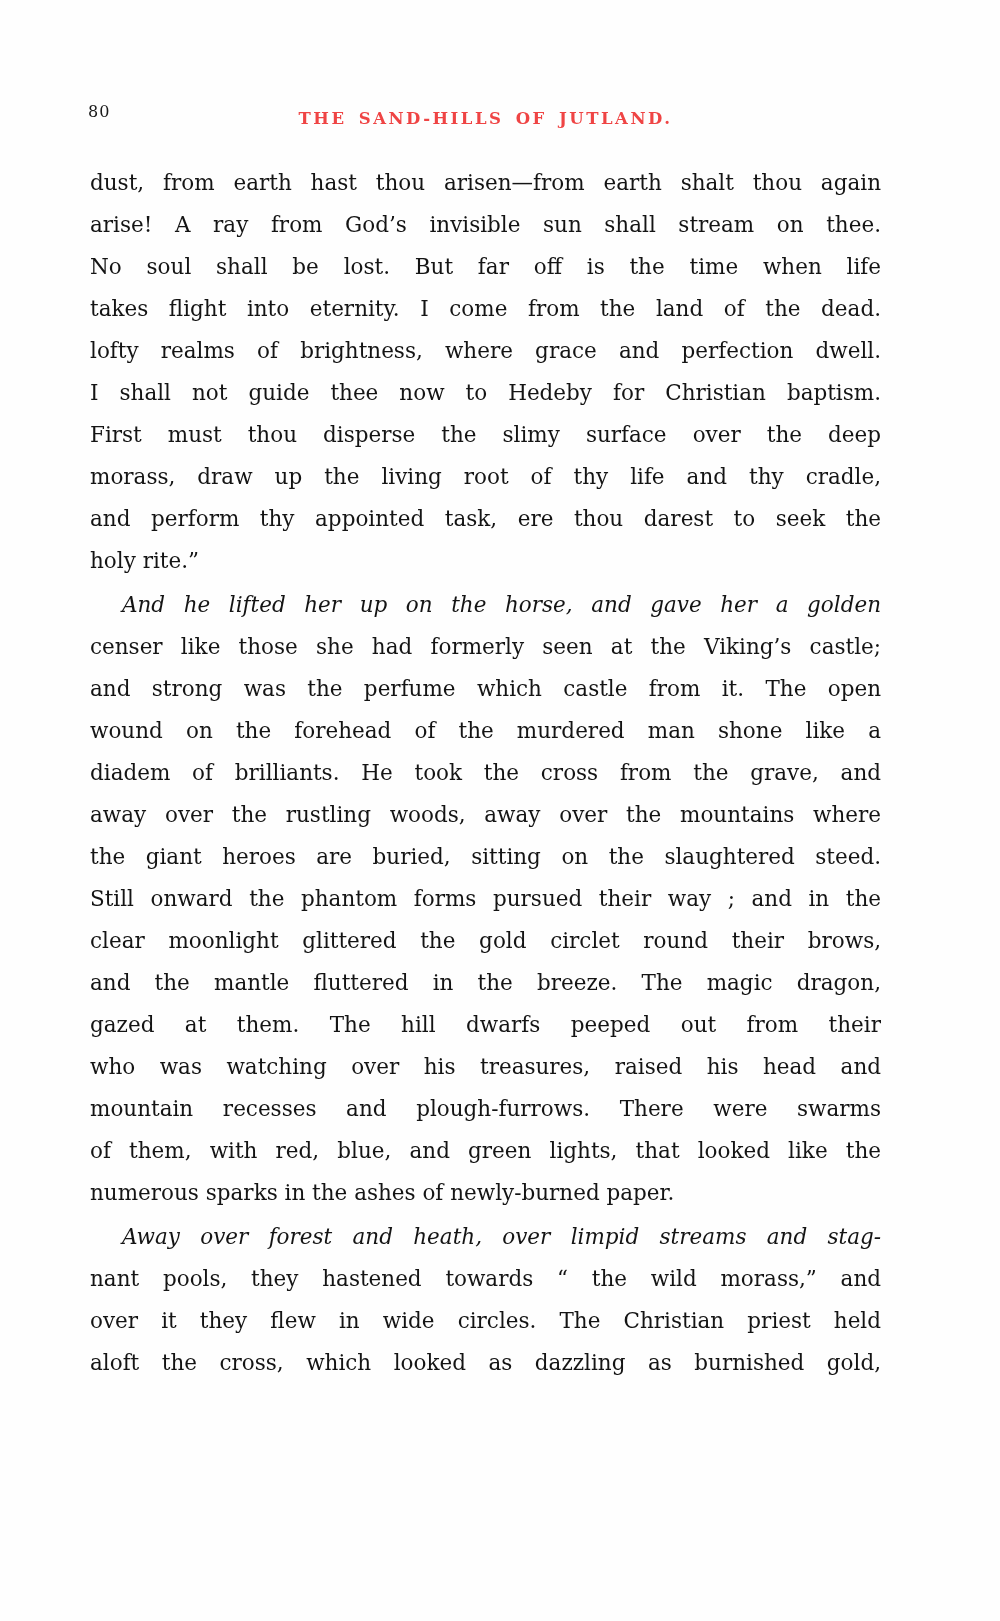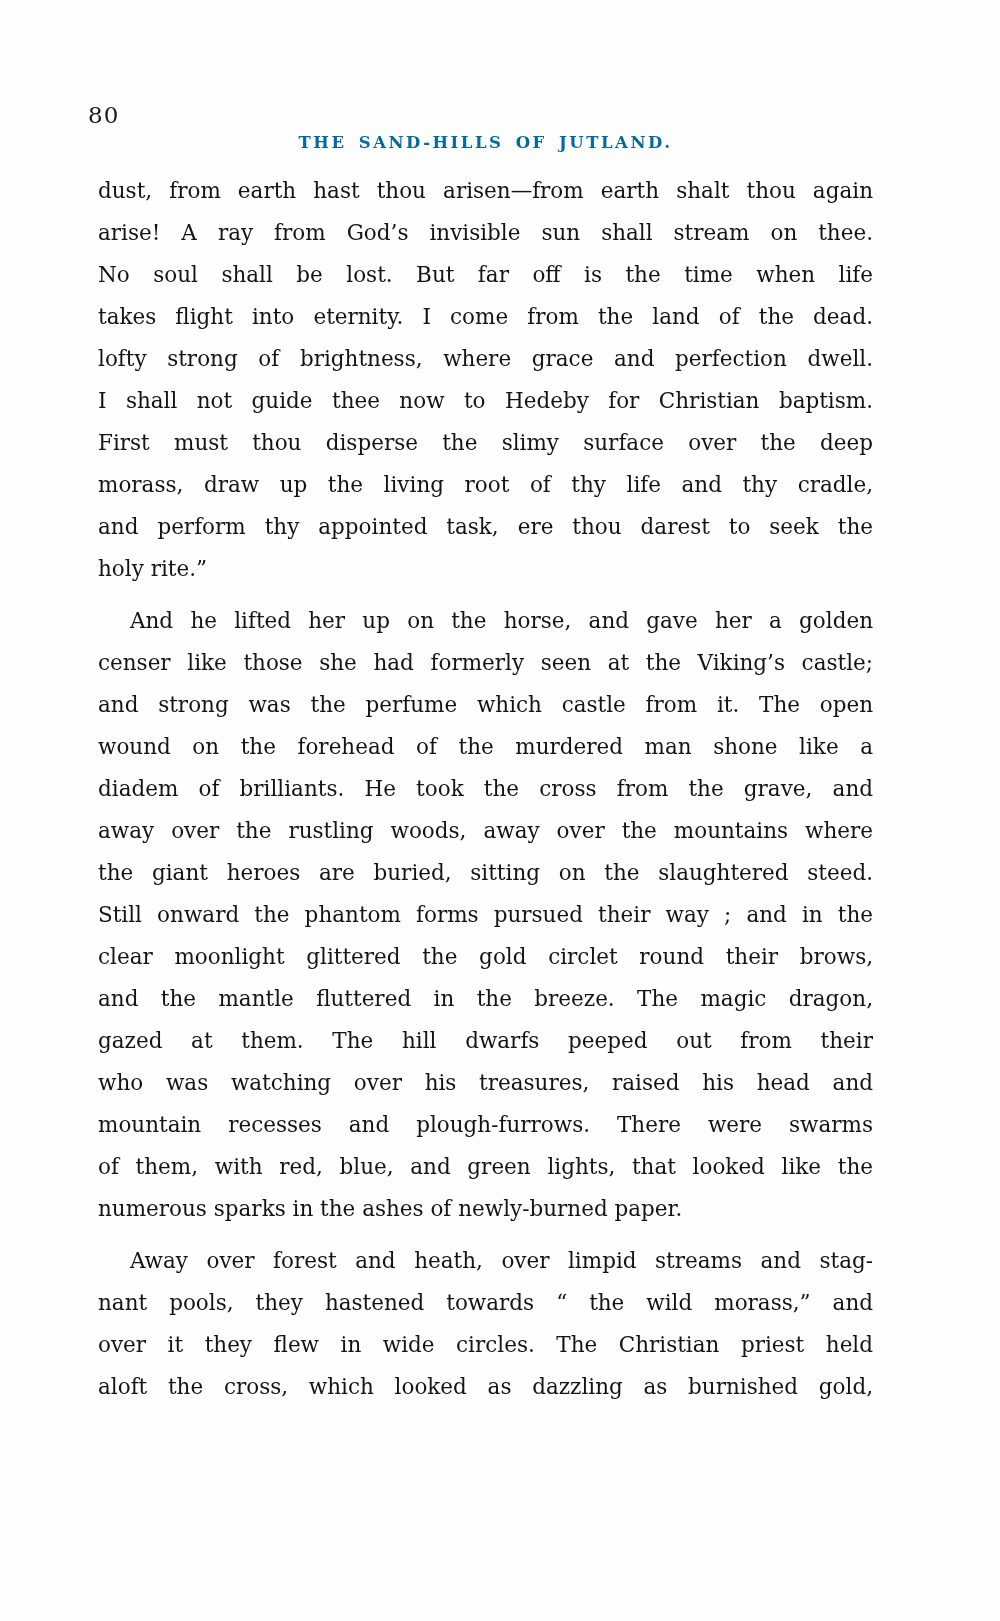--- a/index.html
+++ b/index.html
@@ -21,79 +21,79 @@
     position: absolute;
     top: 100px;
     left: 88px;
     width: 795px;
     height: 34px;
   }
   .page-number {
     position: absolute;
     left: 0;
     top: 2px;
-    font-size: 23px;
+    font-size: 16px;
     letter-spacing: 1px;
     color: #1a1a1a;
   }
   .running-title {
     position: absolute;
     left: 0;
     right: 0;
     top: 9px;
     text-align: center;
     font-size: 16.5px;
     font-weight: bold;
     letter-spacing: 2.5px;
     word-spacing: 4px;
-    color: #0369a1;
-    margin-top: 24px;
+    color: #ef4444;
   }
   .page-body {
     position: absolute;
     top: 160px;
     left: 88px;
     width: 795px;
     font-size: 21.5px;
     line-height: 42px;
     color: #141414;
   }
   .paragraph {
-    margin: 10px;
+    margin: 2px;
   }
   .line {
     text-align: justify;
     text-align-last: justify;
     text-justify: inter-word;
     white-space: normal;
     height: 42px;
     overflow: hidden;
   }
   .line.indent {
     text-indent: 32px;
+    font-style: italic;
   }
   .line.no-just {
     text-align-last: left;
   }
 </style>
 </head>
 <body>
 
 <div class="page">
   <div class="running-header">
     <span class="page-number">80</span>
     <div class="running-title">THE SAND-HILLS OF JUTLAND.</div>
   </div>
   <div class="page-body">
       <div class="paragraph">
         <div class="line">dust, from earth hast thou arisen—from earth shalt thou again</div>
         <div class="line">arise!   A ray from God’s invisible sun shall stream on thee.</div>
         <div class="line">No soul shall be lost.   But far off is the time when life</div>
         <div class="line">takes flight into eternity.   I come from the land of the dead.</div>
-        <div class="line">lofty strong of brightness, where grace and perfection dwell.</div>
+        <div class="line">lofty realms of brightness, where grace and perfection dwell.</div>
         <div class="line">I shall not guide thee now to Hedeby for Christian baptism.</div>
         <div class="line">First must thou disperse the slimy surface over the deep</div>
         <div class="line">morass, draw up the living root of thy life and thy cradle,</div>
         <div class="line">and perform thy appointed task, ere thou darest to seek the</div>
         <div class="line no-just">holy rite.”</div>
       </div>
       <div class="paragraph">
         <div class="line indent">And he lifted her up on the horse, and gave her a golden</div>
         <div class="line">censer like those she had formerly seen at the Viking’s castle;</div>
         <div class="line">and strong was the perfume which castle from it.   The open</div>

